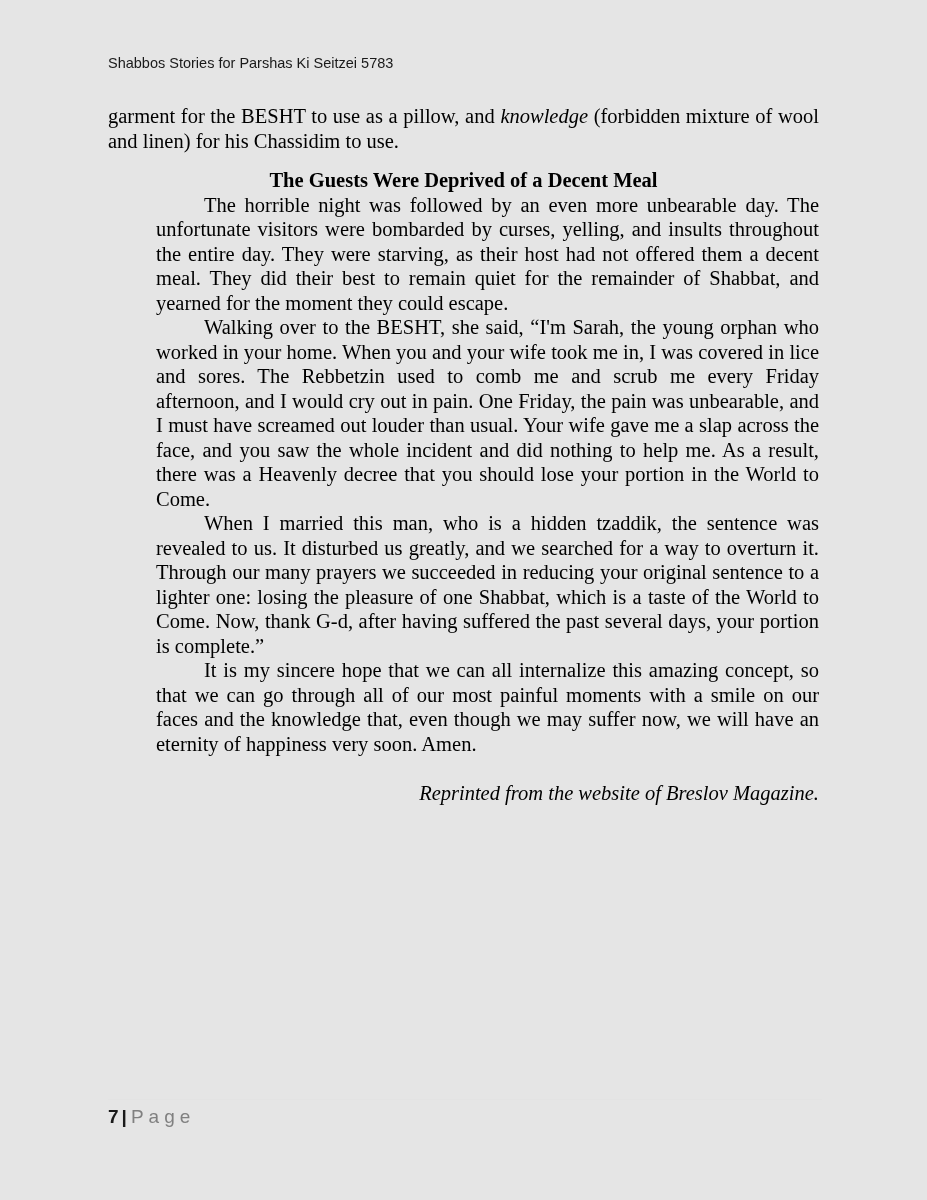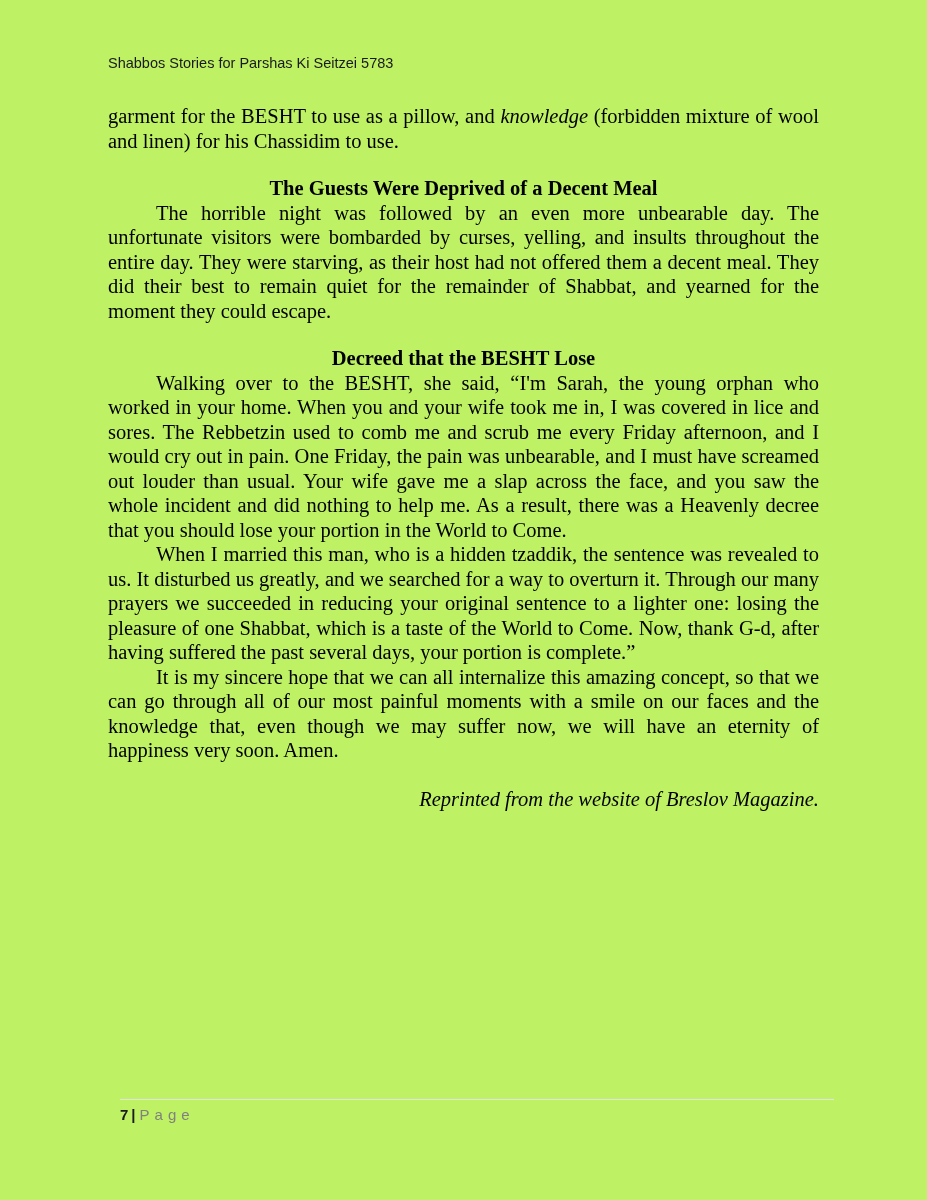--- a/index.html
+++ b/index.html
@@ -4,21 +4,21 @@
 <style>
   html, body {
     margin: 0;
     padding: 0;
     background: #ffffff;
   }
   .page {
     position: relative;
     width: 927px;
     height: 1200px;
-    background: #bef264;
+    background: #e5e5e5;
     overflow: hidden;
     font-family: "Liberation Serif", serif;
   }
   .header-title {
     position: absolute;
     left: 108px;
     top: 55px;
     font-family: "Liberation Sans", sans-serif;
     font-size: 14.5px;
     color: #1a1a1a;
@@ -28,46 +28,45 @@
     position: absolute;
     left: 108px;
     top: 104px;
     width: 711px;
     font-size: 20.5px;
     line-height: 24.5px;
     color: #000000;
     text-align: justify;
   }
   .content p { margin: 0; }
-  .content p.indented { text-indent: 48px; }
+  .content p.indented { text-indent: 48px; margin-left: 48px; }
   .section-heading {
     font-weight: bold;
     text-align: center;
     font-size: 20.5px;
     line-height: 24.5px;
     margin: 0;
   }
-  .section-heading.gap-before { margin-top: 23px; }
+  .section-heading.gap-before { margin-top: 15px; }
   .attribution {
     margin-top: 24.5px !important;
     font-style: italic;
     text-align: right;
   }
   .italic-word { font-style: italic; }
   .footer {
     position: absolute;
     left: 108px;
     top: 1099px;
     width: 714px;
     border-top: 1px solid #e3e3e3;
     padding-top: 6px;
     font-family: "Liberation Sans", sans-serif;
-    font-size: 15px;
+    font-size: 19px;
     white-space: nowrap;
-    margin-left: 12px;
   }
   .footer .num  { font-weight: bold; color: #1a1a1a; }
   .footer .sep  { font-weight: bold; color: #1a1a1a; margin: 0 4px 0 3px; }
   .footer .label{ color: #808080; letter-spacing: 5px; }
 </style>
 </head>
 <body>
 
 <div class="page">
 
@@ -76,21 +75,20 @@
   <div class="content">
 
     <p><span>garment for the BESHT to use as a pillow, and </span><span class="italic-word">knowledge</span><span> (forbidden mixture of wool and linen) for his Chassidim to use.</span></p>
 
     <p class="section-heading gap-before">The Guests Were Deprived of a Decent Meal</p>
 
     <p class="indented">The horrible night was followed by an even more unbearable day. The unfortunate visitors were bombarded by curses, yelling, and insults throughout the entire day. They were starving, as their host had not offered them a decent meal. They did their best to remain quiet for the remainder of Shabbat, and yearned for the moment they could escape.</p>
 
 
 
-    <p class="section-heading gap-before">Decreed that the BESHT Lose</p>
 
 
     <p class="indented">Walking over to the BESHT, she said, “I'm Sarah, the young orphan who worked in your home. When you and your wife took me in, I was covered in lice and sores. The Rebbetzin used to comb me and scrub me every Friday afternoon, and I would cry out in pain. One Friday, the pain was unbearable, and I must have screamed out louder than usual. Your wife gave me a slap across the face, and you saw the whole incident and did nothing to help me. As a result, there was a Heavenly decree that you should lose your portion in the World to Come.</p>
 
     <p class="indented">When I married this man, who is a hidden tzaddik, the sentence was revealed to us. It disturbed us greatly, and we searched for a way to overturn it. Through our many prayers we succeeded in reducing your original sentence to a lighter one: losing the pleasure of one Shabbat, which is a taste of the World to Come. Now, thank G-d, after having suffered the past several days, your portion is complete.”</p>
 
     <p class="indented">It is my sincere hope that we can all internalize this amazing concept, so that we can go through all of our most painful moments with a smile on our faces and the knowledge that, even though we may suffer now, we will have an eternity of happiness very soon. Amen.</p>
 
     <p class="attribution">Reprinted from the website of Breslov Magazine.</p>
 

